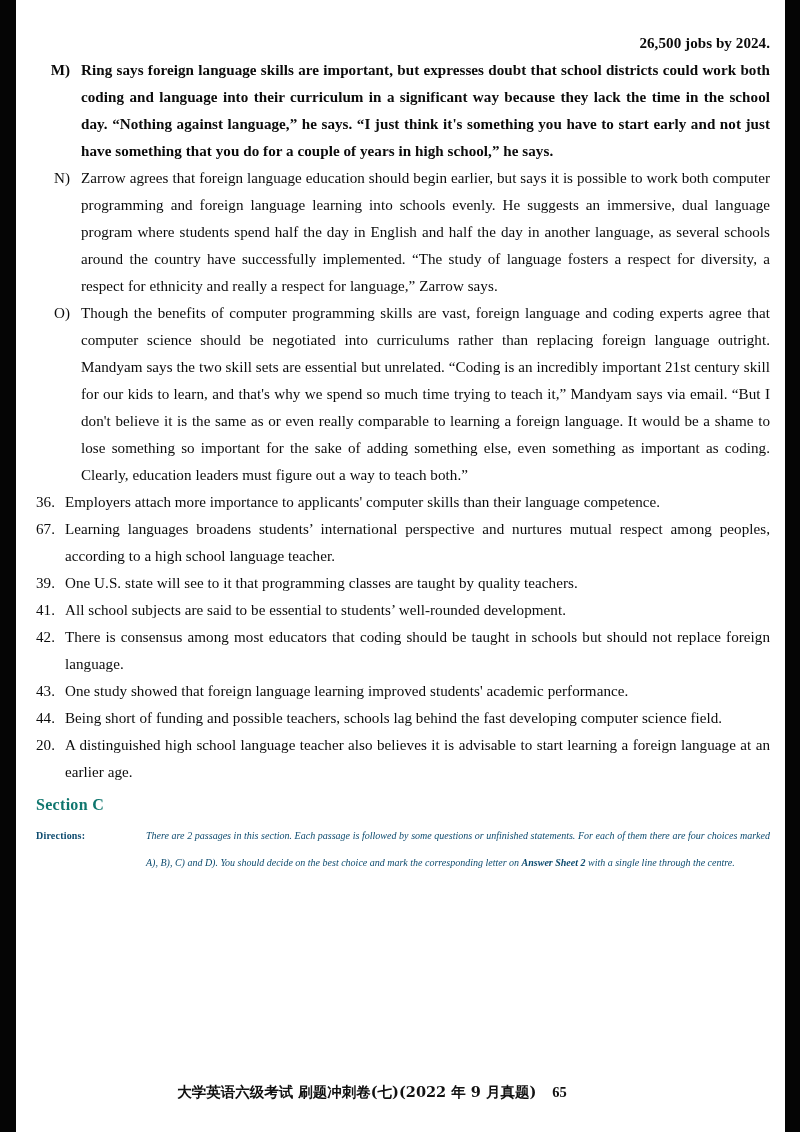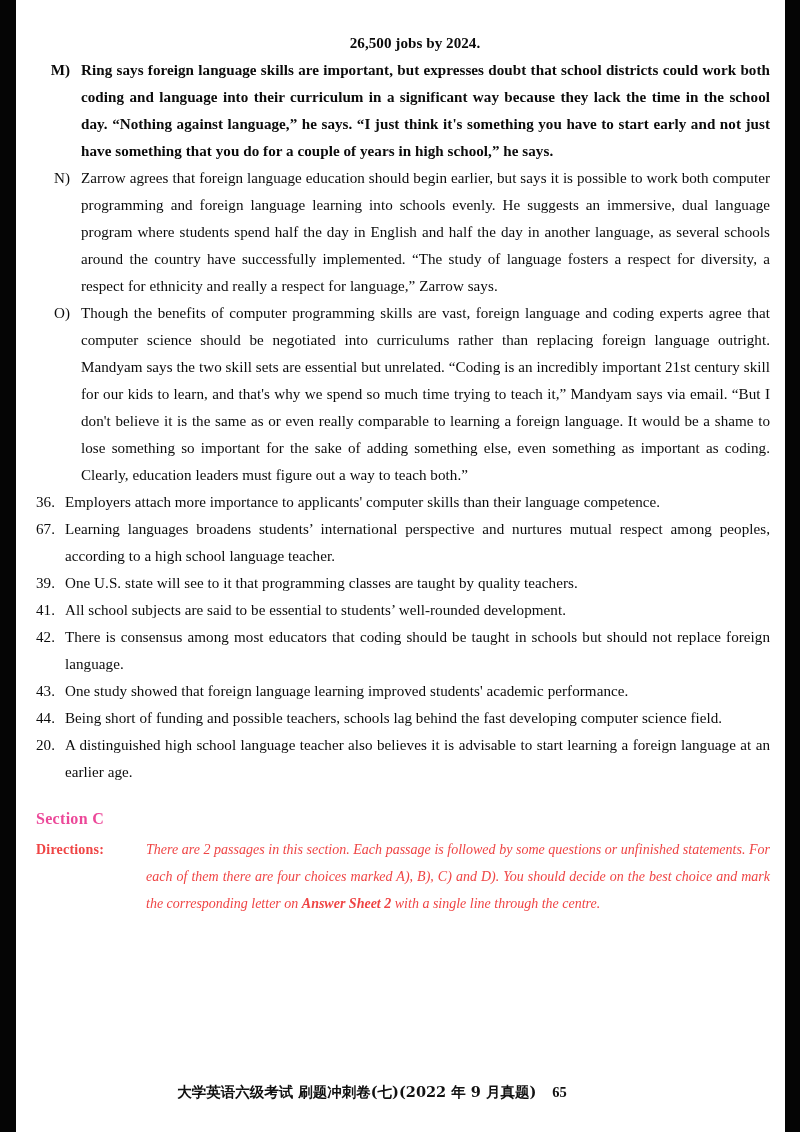--- a/index.html
+++ b/index.html
@@ -50,21 +50,21 @@
     line-height: 27px;
     text-align: justify;
     text-justify: inter-word;
     letter-spacing: 0.05px;
   }
 
   
   .intro {
     margin-left: 24px;
     font-weight: 700;
-    text-align: center;
+    text-align: right;
   }
 
   
   .para {
     position: relative;
     padding-left: 45px;
     margin-top: 0;
     margin-bottom: 0;
   }
   .para .marker {
@@ -90,36 +90,36 @@
     position: absolute;
     left: 0;
     top: 0;
     width: 23px;
     text-align: left;
   }
   .item .itext { display: block; }
 
   
   .section-head {
-    margin-top: 19px;
+    margin-top: 5px;
     font-size: 16px;
     line-height: 27px;
     font-weight: 700;
-    color: #ec4899;
+    color: #0f766e;
     letter-spacing: 0.3px;
   }
 
   
   .directions {
     position: relative;
     margin-top: 4px;
     padding-left: 110px;
-    font-size: 14px;
-    line-height: 27px;
-    color: #ef4444;
+    font-size: 10px;
+    line-height: 27px;
+    color: #0c4a6e;
     text-align: justify;
     font-style: italic;
   }
   .directions .dir-label {
     position: absolute;
     left: 0;
     top: 0;
     font-style: normal;
     font-weight: 700;
     letter-spacing: 0.2px;

